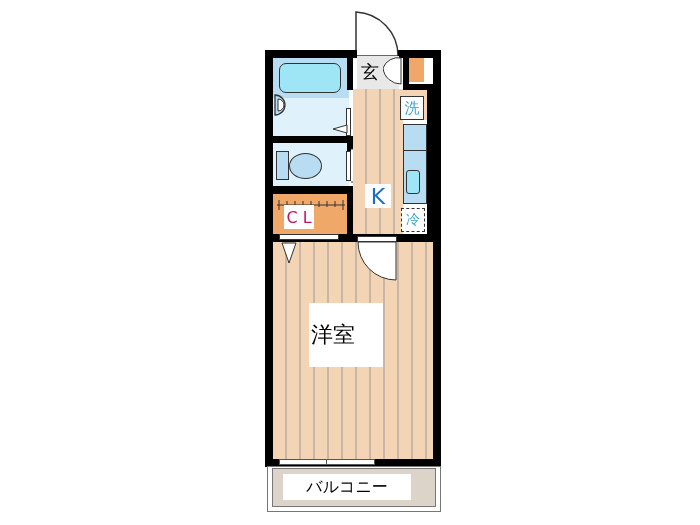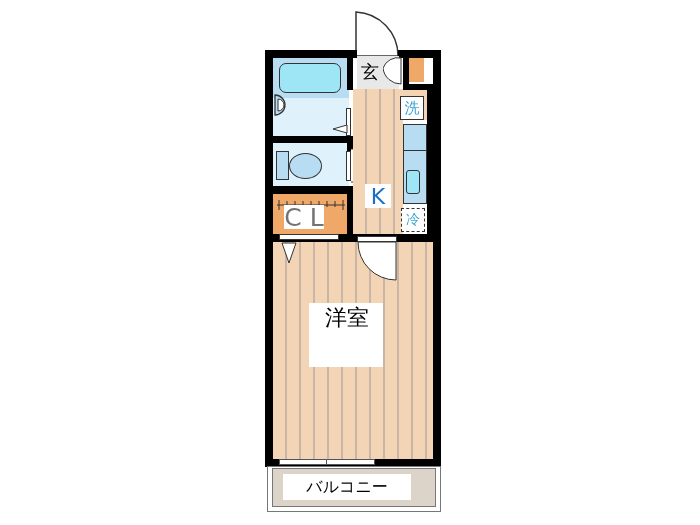--- a/index.html
+++ b/index.html
@@ -66,21 +66,21 @@
         <line x1="12" y1="3" x2="12" y2="9"></line>
         <line x1="20" y1="3" x2="20" y2="9"></line>
       <line x1="28" y1="3" x2="28" y2="9"></line>
         <line x1="36" y1="3" x2="36" y2="9"></line>
         <line x1="44" y1="3" x2="44" y2="9"></line>
       <line x1="52" y1="3" x2="52" y2="9"></line>
         <line x1="60" y1="3" x2="60" y2="9"></line>
         <line x1="68" y1="2" x2="68" y2="12"></line>
     </g>
   </svg>
-  <div class="abs label" style="left:284px;top:205px;width:40px;height:24px;font-size:25px;color:#737373;">C L</div>
+  <div class="abs label" style="left:284px;top:205px;width:30px;height:24px;font-size:16px;color:#be185d;">C L</div>
   <div class="abs wall" style="left:347px;top:194px;width:6px;height:46px;"></div>
   <div class="abs wall" style="left:273px;top:234px;width:168px;height:8px;"></div>
   <div class="abs" style="left:279px;top:234px;width:60px;height:6px;background:#fff;border:1px solid #333;"></div>
 
   <div class="abs floor" style="left:353px;top:89px;width:50px;height:145px;"></div>
   <div class="abs label" style="left:365px;top:184px;width:26px;height:24px;font-size:22px;color:#1a6fc0;">K</div>
 
   <div class="abs" style="left:403px;top:90px;width:30px;height:30px;background:#f3d4b4;"></div>
   <div class="abs label" style="left:400px;top:96px;width:24px;height:24px;font-size:15px;color:#3aa3d0;border:1.5px solid #333;">洗</div>
   <div class="abs" style="left:403px;top:124px;width:24px;height:80px;background:#b8dcf2;border:1px solid #333;"></div>
@@ -90,21 +90,21 @@
   <div class="abs wall" style="left:427px;top:90px;width:6px;height:144px;"></div>
 
   <div class="abs floor" style="left:273px;top:242px;width:160px;height:217px;"></div>
   <div class="abs" style="left:357px;top:236px;width:40px;height:6px;background:#fff;border:1px solid #333;"></div>
   <svg class="abs" style="left:357px;top:242px;" width="42" height="40" viewBox="0 0 42 40">
     <path d="M1 0 A38 38 0 0 0 39 38 L39 0 Z" fill="#fff" stroke="#333" stroke-width="1"></path>
   </svg>
   <svg class="abs" style="left:281px;top:242px;" width="16" height="22" viewBox="0 0 16 22">
     <path d="M1 1 L15 1 L8 21 Z" fill="#fff" stroke="#333" stroke-width="1"></path>
   </svg>
-  <div class="abs label" style="left:309px;top:303px;width:74px;height:64px;flex-direction:row;font-size:22px;line-height:30px;align-items:flex-start;padding-left:2px;">
+  <div class="abs label" style="left:309px;top:303px;width:74px;height:64px;flex-direction:column;font-size:22px;line-height:30px;align-items:flex-start;padding-left:2px;">
     <span>洋室</span>
   </div>
 
   <div class="abs" style="left:279px;top:459px;width:96px;height:6px;background:#fff;border:1px solid #555;"></div>
   <div class="abs" style="left:326px;top:459px;width:1px;height:6px;background:#555;"></div>
 
   <div class="abs" style="left:267px;top:466px;width:174px;height:46px;background:#fff;border:1px solid #777;"></div>
   <div class="abs" style="left:272px;top:468px;width:164px;height:39px;background:#dcd4c8;border:1px solid #777;"></div>
   <div class="abs label" style="left:283px;top:474px;width:128px;height:26px;font-size:16px;">バルコニー</div>
 

